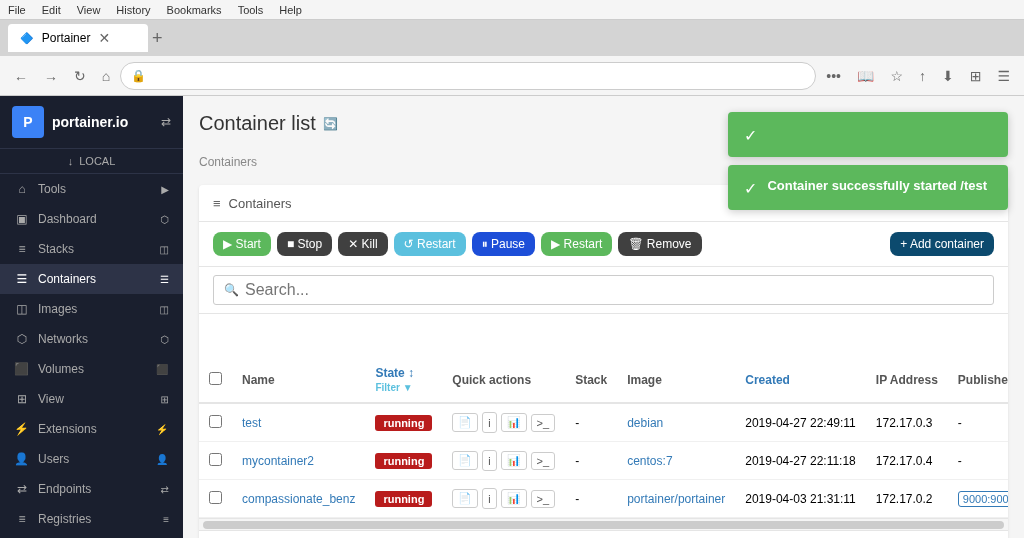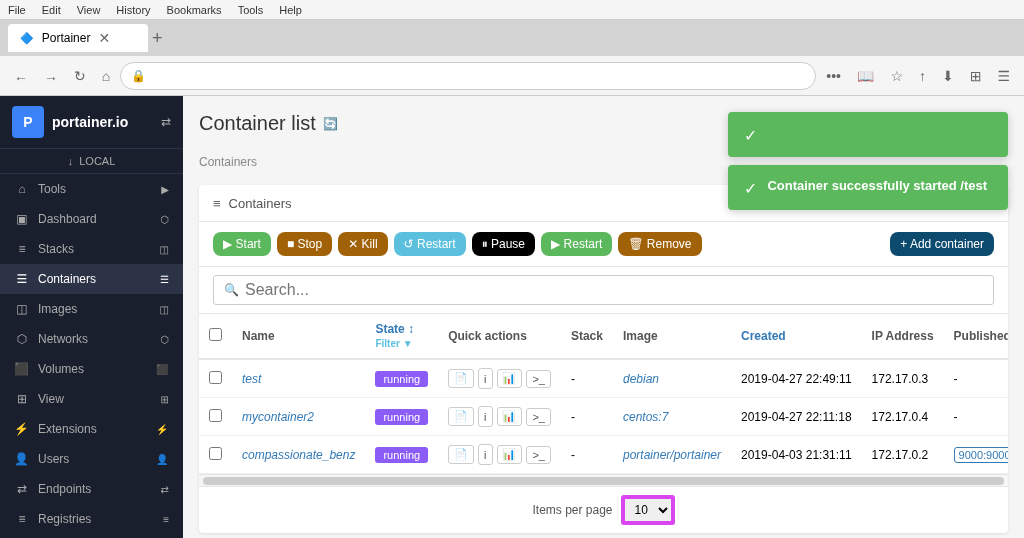--- a/index.html
+++ b/index.html
@@ -52,41 +52,41 @@
 
     
     .panel { background: white; border-radius: 4px; box-shadow: 0 1px 3px rgba(0,0,0,0.1); }
     .panel-header { padding: 10px 14px; border-bottom: 1px solid #e5e5e5; display: flex; align-items: center; gap: 8px; font-size: 13px; color: #555; }
     .panel-header-icon { color: #666; }
 
     
     .toolbar { display: flex; align-items: center; gap: 6px; padding: 10px 14px; border-bottom: 1px solid #e5e5e5; flex-wrap: wrap; }
     .btn { border: none; padding: 5px 10px; border-radius: 8px; font-size: 12px; cursor: pointer; display: flex; align-items: center; gap: 4px; color: white; }
     .btn-success { background: #5cb85c; }
-    .btn-danger { background: #a16207; }
-    .btn-warning { background: #000000; }
+    .btn-danger { background: #404040; }
+    .btn-warning { background: #1d4ed8; }
     .btn-info { background: #5bc0de; }
     .btn-add { background: #0c4a6e; margin-left: auto; }
 
     
     .search-bar { padding: 8px 14px; border-bottom: 1px solid #e5e5e5; }
     .search-input { width: 100%; border: 1px solid #ccc; border-radius: 3px; padding: 5px 10px; font-size: 12px; display: flex; align-items: center; gap: 6px; }
     .search-input input { border: none; outline: none; width: 100%; font-size: 16px; }
 
     
-    .table-container { overflow-x: auto; }
+    .table-container { overflow-x: auto; margin-top: 44px; }
     table { width: 100%; border-collapse: collapse; font-size: 12px; }
     th { padding: 8px 10px; text-align: left; color: #555; font-weight: 600; border-bottom: 2px solid #e5e5e5; white-space: nowrap; }
     th.sortable { cursor: pointer; color: #337ab7; }
     td { padding: 8px 10px; border-bottom: 1px solid #f0f0f0; vertical-align: middle; white-space: nowrap; }
     .checkbox-cell { width: 24px; }
-    .badge-running { background: #8b5cf6; color: white; border-radius: 3px; padding: 2px 8px; font-size: 11px; }
+    .badge-running { background: #b91c1c; color: white; border-radius: 3px; padding: 2px 8px; font-size: 11px; font-weight: bold; }
     .quick-actions { display: flex; gap: 4px; align-items: center; }
     .qa-btn { background: none; border: 1px solid #ccc; border-radius: 3px; padding: 2px 5px; cursor: pointer; font-size: 11px; color: #555; }
-    .link-blue { color: #337ab7; text-decoration: none; font-style: italic; }
+    .link-blue { color: #337ab7; text-decoration: none; }
     .port-link { color: #337ab7; text-decoration: none; border: 1px solid #337ab7; border-radius: 3px; padding: 1px 4px; font-size: 11px; }
     .filter-icon { color: #5bc0de; font-size: 10px; }
     .watermark { color: #e67e22; font-size: 11px; font-weight: bold; text-align: center; padding: 2px 0; }
 
     
     .table-footer { display: flex; align-items: center; justify-content: center; padding: 8px 14px; gap: 8px; font-size: 12px; color: #555; border-top: 1px solid #e5e5e5; }
     .items-select { border: 4px solid #d946ef; border-radius: 3px; padding: 3px 6px; font-size: 12px; }
 
     
     .scrollbar-row { height: 12px; background: #f5f5f5; border-top: 1px solid #e5e5e5; position: relative; }

